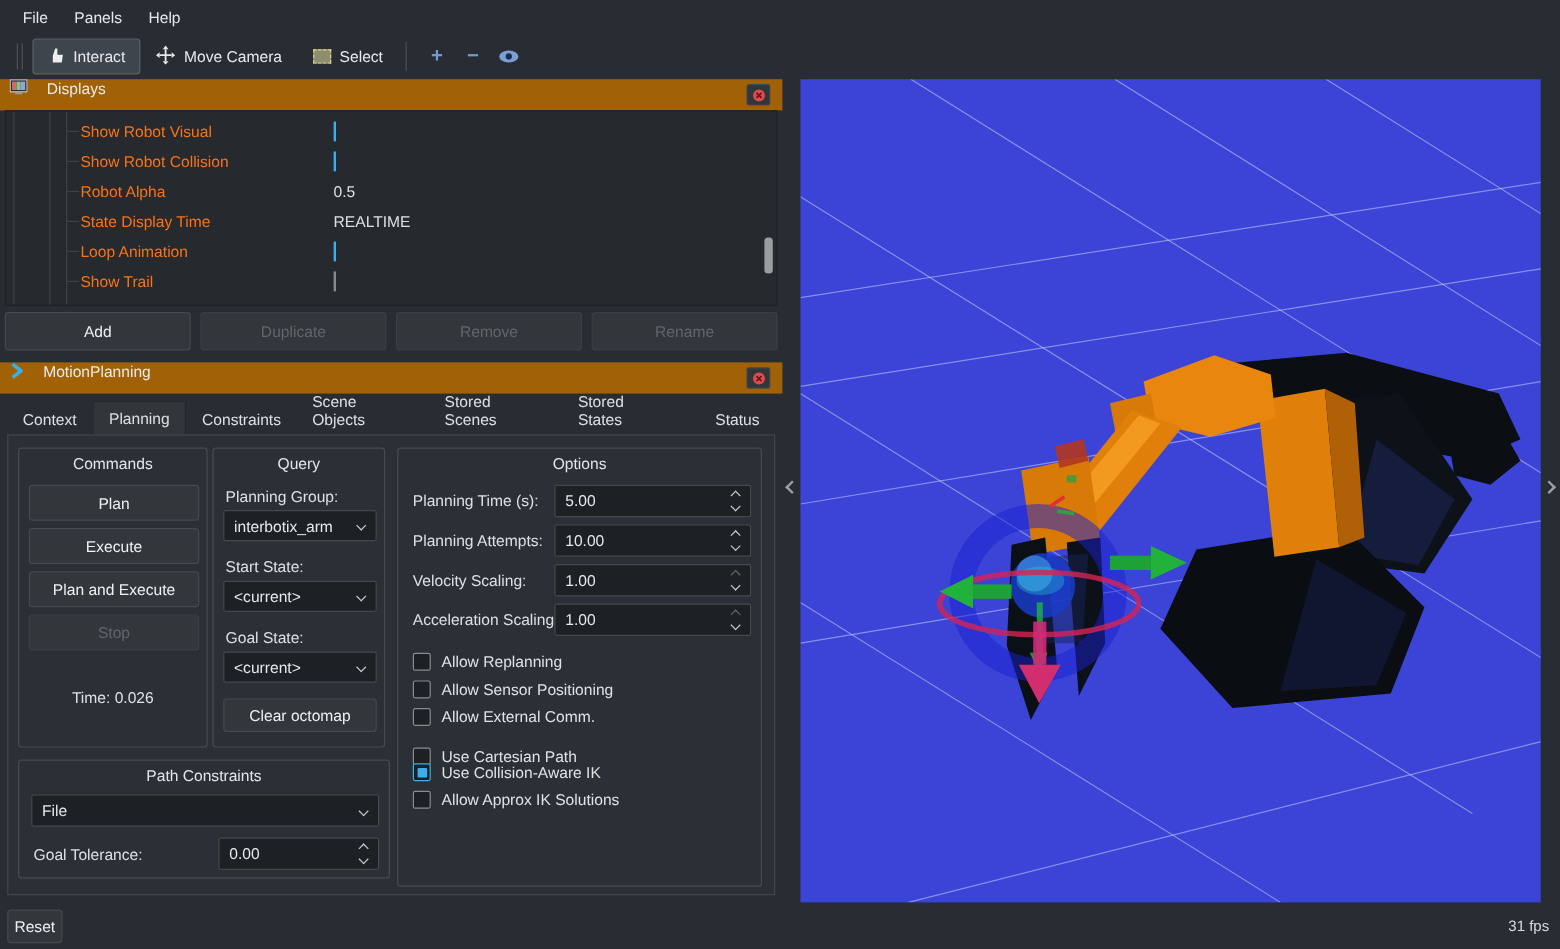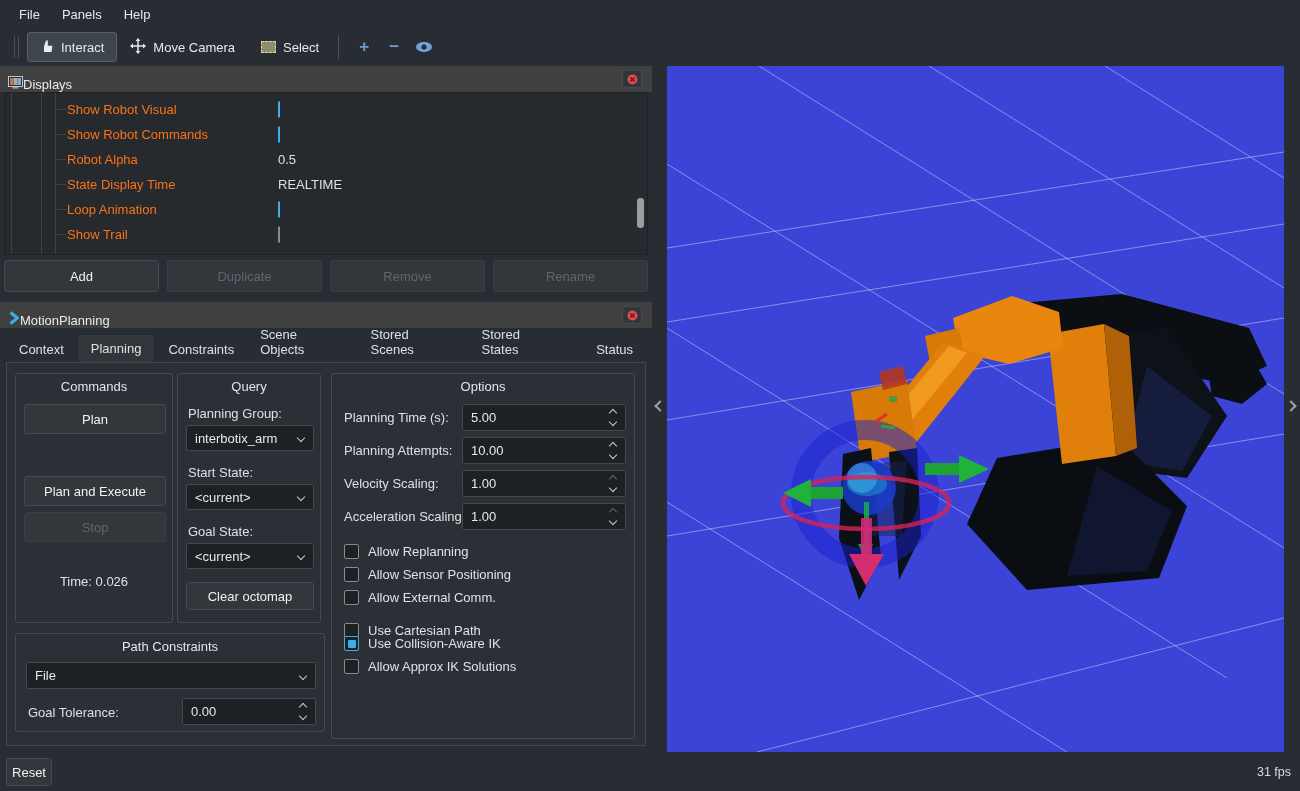--- a/index.html
+++ b/index.html
@@ -16,22 +16,22 @@
                border-left:1px solid #4a5056; border-right:1px solid #4a5056; }
   .tool-btn { height:30px; display:flex; align-items:center; gap:7px; padding:0 12px;
               border:1px solid transparent; border-radius:3px; color:#e8eaec; }
   .tool-btn.active { background:#3f454d; border-color:#5a6069; }
   .tb-sep { width:1px; height:24px; background:#4a5056; margin:0 10px 0 6px; }
   .tb-zoom { width:30px; height:28px; display:flex; align-items:center; justify-content:center;
              color:#6f9bd1; font-size:17px; font-weight:bold; }
   .select-ico { width:15px; height:12px; border:1.5px dashed #d8d48a; background:rgba(226,221,160,.55); }
 
   
-  .panel-header { height:26px; display:flex; align-items:flex-end; gap:0; padding:0 8px;
-                  background:#404040; }
+  .panel-header { height:26px; display:flex; align-items:flex-start; gap:16px; padding:0 8px;
+                  background:#a16207; }
   .panel-title { color:#e8eaec; }
   .close-btn { position:absolute; right:9px; top:4px; width:20px; height:18px; background:#31363b;
                border:1px solid #45494e; border-radius:2px; display:flex; align-items:center; justify-content:center; }
 
   
   #displays-tree { left:4px; top:92px; width:644px; height:163px; background:#26292d;
                    border:1px solid #1e2225; overflow:hidden; }
   .guide-v { position:absolute; top:0; bottom:0; width:1px; background:#3c4147; }
   .tree-row { position:absolute; left:0; width:100%; height:25px; display:flex; align-items:center; }
   .tree-tick { position:absolute; left:50px; width:11px; height:1px; background:#3c4147; }
@@ -162,21 +162,21 @@
   <div class="guide-v" style="left:36px;"></div>
   <div class="guide-v" style="left:50px;"></div>
 
   <div class="tree-row" style="top:4px;">
     <span class="tree-tick"></span>
     <span class="tree-label">Show Robot Visual</span>
     <span class="tree-value"><span class="cb checked"></span></span>
   </div>
   <div class="tree-row" style="top:29px;">
     <span class="tree-tick"></span>
-    <span class="tree-label">Show Robot Commands</span>
+    <span class="tree-label">Show Robot Collision</span>
     <span class="tree-value"><span class="cb checked"></span></span>
   </div>
   <div class="tree-row" style="top:54px;">
     <span class="tree-tick"></span>
     <span class="tree-label">Robot Alpha</span>
     <span class="tree-value">0.5</span>
   </div>
   <div class="tree-row" style="top:79px;">
     <span class="tree-tick"></span>
     <span class="tree-label">State Display Time</span>
@@ -229,20 +229,21 @@
   <div class="tab">Stored Scenes</div>
   <div class="tab">Stored States</div>
   <div class="tab" style="margin-left:10px;">Status</div>
 </div>
 
 <div id="mp-content" class="abs">
 
   <div class="group" style="left:8px; top:10px; width:158px; height:250px;">
     <div class="group-title">Commands</div>
     <div class="btn cmd-btn" style="top:30px;">Plan</div>
+    <div class="btn cmd-btn" style="top:66px;">Execute</div>
     <div class="btn cmd-btn" style="top:102px;">Plan and Execute</div>
     <div class="btn cmd-btn disabled" style="top:138px;">Stop</div>
     <div class="abs" style="left:0; right:0; top:200px; text-align:center;">Time: 0.026</div>
   </div>
 
   <div class="group" style="left:170px; top:10px; width:144px; height:250px;">
     <div class="group-title">Query</div>
     <div class="flabel" style="left:10px; top:32px;">Planning Group:</div>
     <div class="combo" style="left:8px; top:51px; width:128px;">
       <span>interbotix_arm</span>

